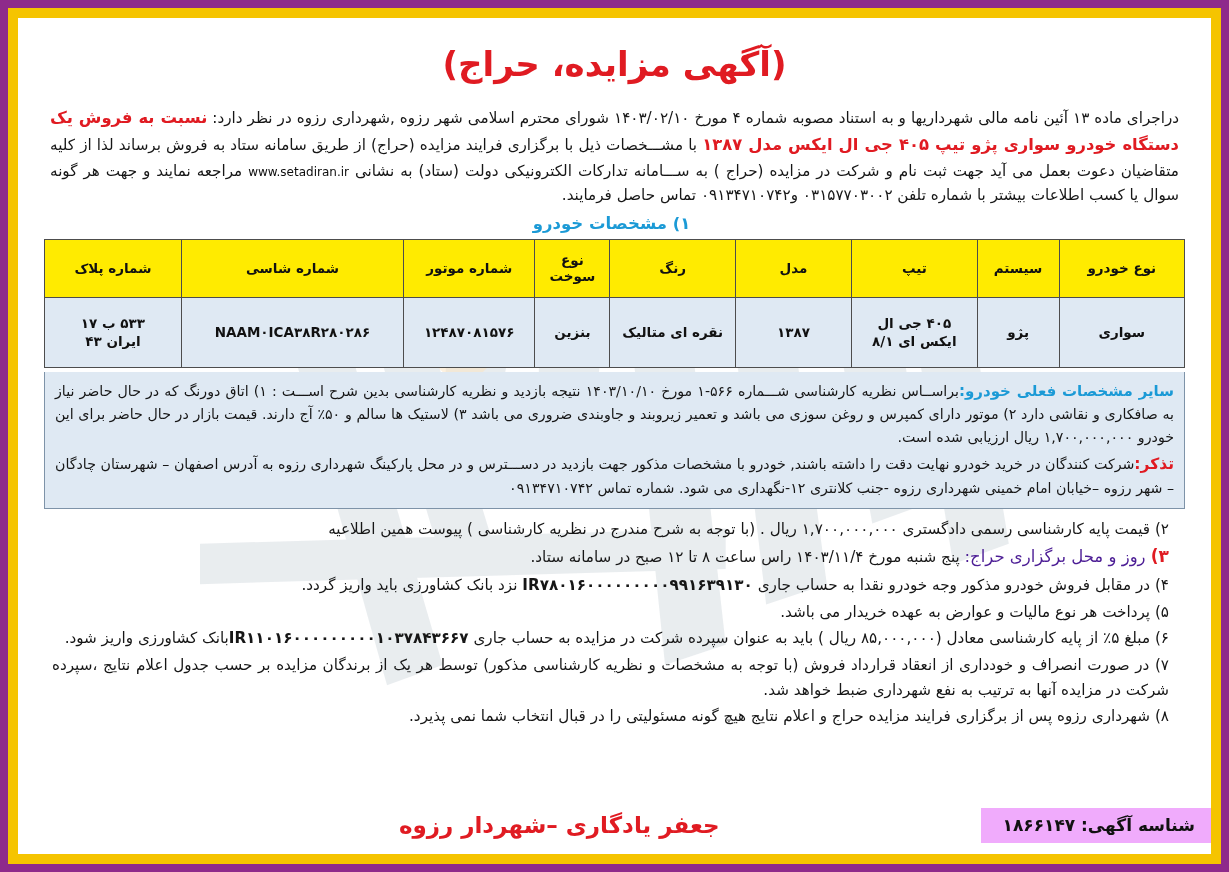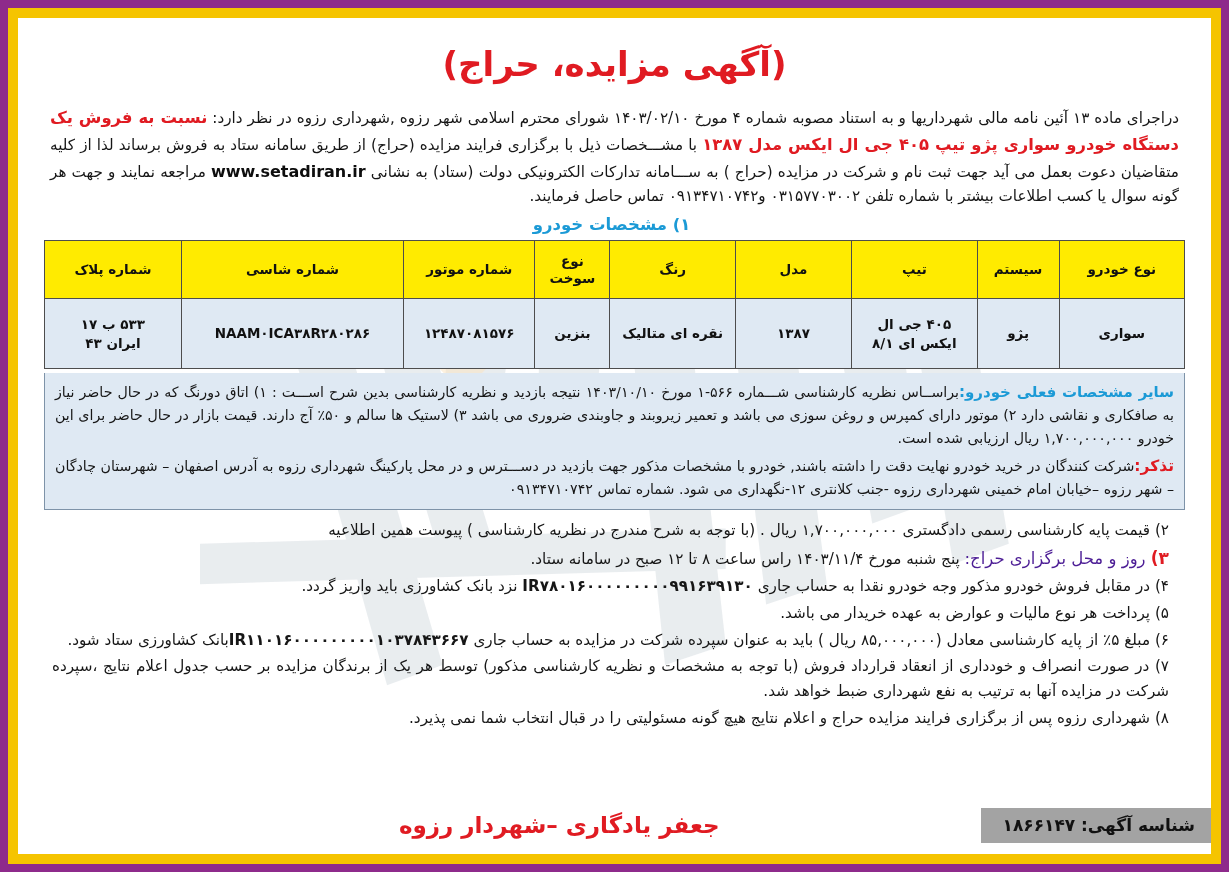--- a/index.html
+++ b/index.html
@@ -60,25 +60,25 @@
     color: #161616;
     text-align: justify;
     padding: 0 6px 0 6px;
   }
   .para .hl {
     color: #e01b22;
     font-weight: bold;
     font-size: 16.4px;
   }
   .para .url {
-    font-weight: bold;
+    font-weight: normal;
     color: #0d0d0d;
     direction: ltr;
     unicode-bidi: embed;
-    font-size: 16px;
+    font-size: 12px;
   }
   .section-head {
     color: #1b9ad6;
     font-weight: bold;
     font-size: 16.5px;
     margin: 6px 6px 6px 0;
     text-align: center;
   }
   table.specs {
     width: 100%;
@@ -167,21 +167,21 @@
   .footer {
     position: absolute;
     left: 0; right: 0;
     bottom: 6px;
     height: 46px;
     display: flex;
     align-items: center;
     direction: rtl;
   }
   .footer-id {
-    background: #a3a3a3;
+    background: #f0abfc;
     color: #111;
     font-weight: bold;
     font-size: 17px;
     padding: 7px 16px 8px 22px;
     white-space: nowrap;
   }
   .footer-sign {
     flex: 1;
     text-align: center;
     color: #e01b22;
@@ -285,21 +285,21 @@
           <li>
             <span class="num-red">۳)</span><span class="lbl-red"> روز و محل برگزاری حراج:</span><span> پنج شنبه مورخ ۱۴۰۳/۱۱/۴ راس ساعت ۸ تا ۱۲ صبح در سامانه ستاد.</span>
           </li>
           <li>
             <span>۴)</span><span> در مقابل فروش خودرو مذکور وجه خودرو نقدا به حساب جاری </span><span class="ltr-num">IR۷۸۰۱۶۰۰۰۰۰۰۰۰۰۹۹۱۶۳۹۱۳۰</span><span> نزد بانک کشاورزی باید واریز گردد.</span>
           </li>
           <li>
             <span>۵)</span><span> پرداخت هر نوع مالیات و عوارض به عهده خریدار می باشد.</span>
           </li>
           <li>
-            <span>۶)</span><span> مبلغ ۵٪ از پایه کارشناسی معادل (۸۵,۰۰۰,۰۰۰ ریال ) باید به عنوان سپرده شرکت در مزایده به حساب جاری </span><span class="ltr-num">IR۱۱۰۱۶۰۰۰۰۰۰۰۰۰۱۰۳۷۸۴۳۶۶۷</span><span>بانک کشاورزی ستاد شود.</span>
+            <span>۶)</span><span> مبلغ ۵٪ از پایه کارشناسی معادل (۸۵,۰۰۰,۰۰۰ ریال ) باید به عنوان سپرده شرکت در مزایده به حساب جاری </span><span class="ltr-num">IR۱۱۰۱۶۰۰۰۰۰۰۰۰۰۱۰۳۷۸۴۳۶۶۷</span><span>بانک کشاورزی واریز شود.</span>
           </li>
           <li>
             <span>۷)</span><span> در صورت انصراف و خودداری از انعقاد قرارداد فروش (با توجه به مشخصات و نظریه کارشناسی مذکور) توسط هر یک از برندگان مزایده بر حسب جدول اعلام نتایج ،سپرده شرکت در مزایده آنها به ترتیب به نفع شهرداری ضبط خواهد شد.</span>
           </li>
           <li>
             <span>۸)</span><span> شهرداری رزوه پس از برگزاری فرایند مزایده حراج و اعلام نتایج هیچ گونه مسئولیتی را در قبال انتخاب شما نمی پذیرد.</span>
           </li>
         </ol>
 
         <div class="footer">

